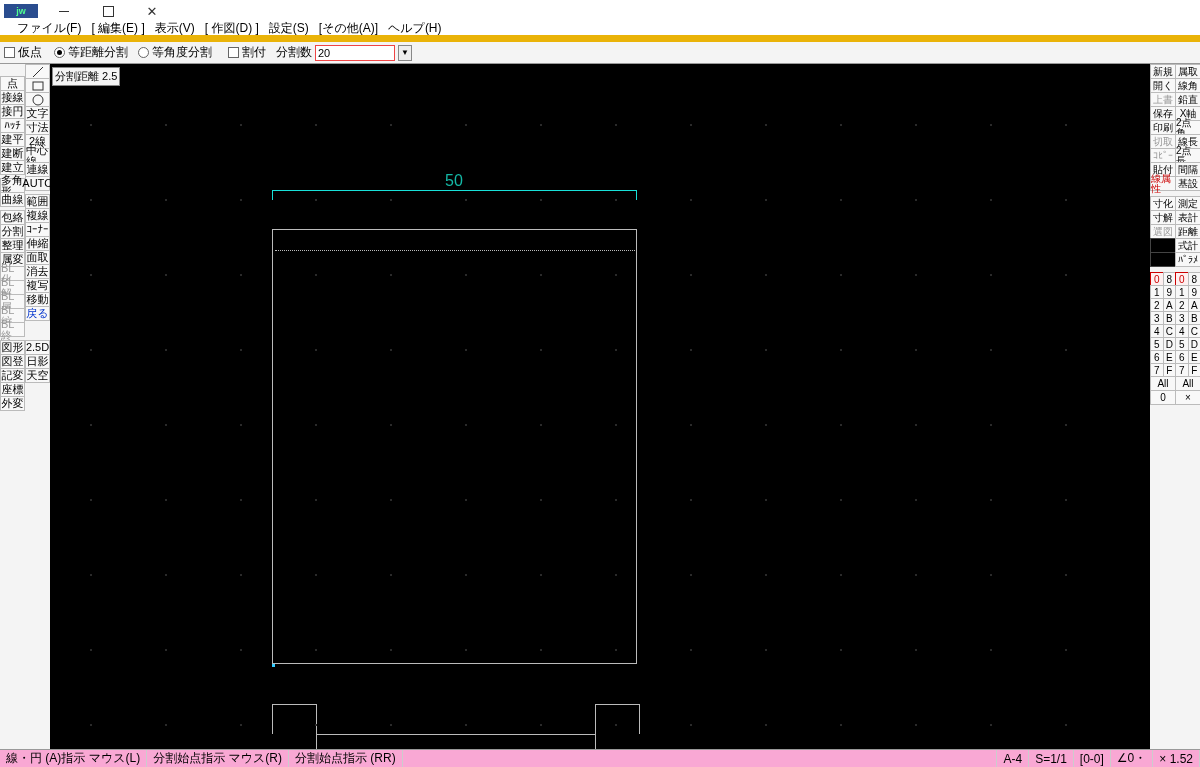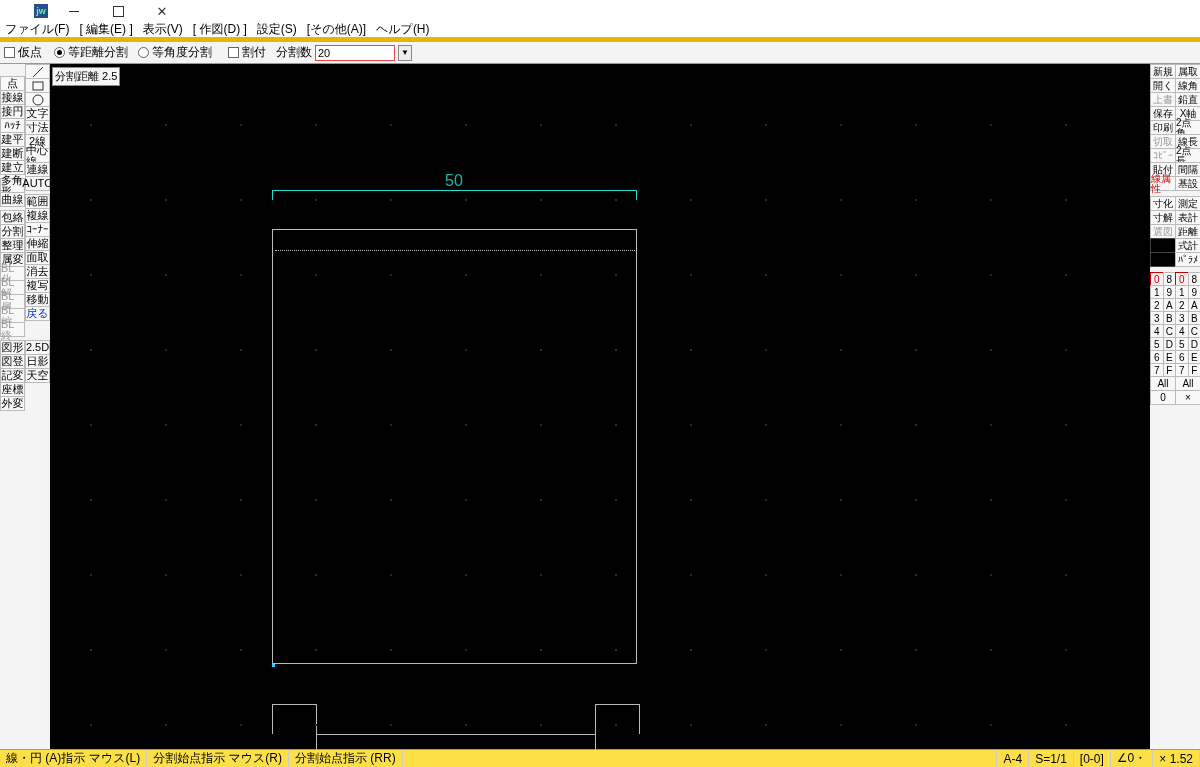--- a/index.html
+++ b/index.html
@@ -1,27 +1,27 @@
 <!DOCTYPE html>
 <html><head>
 <meta charset="utf-8">
 <style>
   * { box-sizing: border-box; margin: 0; padding: 0; }
   body { font-family: "MS UI Gothic", "Meiryo", sans-serif; font-size: 11px; background: #fff; width: 1200px; height: 767px; overflow: hidden; user-select: none; }
   
   .titlebar { height: 22px; background: #fff; display: flex; align-items: center; padding: 0 4px; }
-  .titlebar .icon { width: 14px; height: 14px; background: #2a4d8f; margin-right: 4px; display: flex; align-items: center; justify-content: center; color: #4fff90; font-size: 9px; font-weight: bold; margin-left: 30px; }
+  .titlebar .icon { width: 34px; height: 14px; background: #2a4d8f; margin-right: 4px; display: flex; align-items: center; justify-content: center; color: #4fff90; font-size: 9px; font-weight: bold; }
   .titlebar .title { flex: 1; font-size: 12px; }
   .win-controls { display:flex; gap:0; }
   .win-btn { width: 44px; height: 22px; display:flex; align-items:center; justify-content:center; font-size:11px; }
   .win-btn.min::before { content:''; width:10px; height:1px; background:#333; }
   .win-btn.max::before { content:''; width:9px; height:9px; border:1px solid #333; }
   .win-btn.close::before { content:'✕'; font-size:13px; color:#333; }
 
-  .menubar { height: 20px; display: flex; align-items: center; padding: 0 0; border-bottom: 5px solid #eab308; }
+  .menubar { height: 20px; display: flex; align-items: center; padding: 0 12px; border-bottom: 7px solid #eab308; }
   .menubar .menu { padding: 2px 5px; cursor: default; font-size: 12px; }
 
   .controlbar { height: 22px; display:flex; align-items:center; padding: 0 4px; border-bottom: 1px solid #999; background:#f4f4f4; gap:3px; font-size:12px; }
   .controlbar .chk { width:11px; height:11px; border:1px solid #666; background:#fff; display:inline-block; vertical-align:middle; }
   .controlbar .radio { width:11px; height:11px; border:1px solid #666; border-radius:50%; background:#fff; display:inline-block; vertical-align:middle; position:relative; }
   .controlbar .radio.on::after { content:''; width:5px; height:5px; background:#000; border-radius:50%; position:absolute; top:2px; left:2px; }
   .ctrl-input { height:16px; width:80px; border:1px solid #ef4444; font-size:11px; padding:0 2px; background:#fff; }
   .ctrl-drop { height:16px; width:14px; border:1px solid #888; background:#eee; display:flex; align-items:center; justify-content:center; font-size:8px; }
 
   .workspace { display:flex; height: calc(767px - 22px - 20px - 22px - 18px); }
@@ -38,21 +38,21 @@
   .rightcol { width:50px; background:#f4f4f4; display:flex; flex-direction:column; }
   .rightcol .row { display:flex; }
   .rightcol .rb { flex:1; height:15px; border:1px solid #bbb; display:flex; align-items:center; justify-content:center; font-size:10px; background:#f8f8f8; cursor:default; line-height:1; margin:0 -1px -1px 0; }
   .rightcol .rb.dis { color:#999; }
   .rightcol .rb.red { color:#c00; }
   .layer-grid { display:grid; grid-template-columns: repeat(4,1fr); }
   .layer-grid .lc { height:14px; border:1px solid #bbb; display:flex; align-items:center; justify-content:center; font-size:10px; background:#f8f8f8; margin:0 -1px -1px 0; }
   .layer-grid .lc.actL { border:1px solid #c00; background:#fff0f0; color:#c00; }
   .layer-grid .lc.actR { border:1px solid #c00; background:#fff0f0; color:#c00; }
 
-  .statusbar { height:18px; background:#fde047; border-top:1px solid #999; display:flex; align-items:center; font-size:12px; }
+  .statusbar { height:18px; background:#f9a8d4; border-top:1px solid #999; display:flex; align-items:center; font-size:12px; }
   .statusbar .cell { padding: 0 6px; border-right:1px solid #ccc; height:100%; display:flex; align-items:center; }
   .statusbar .flex { flex:1; }
   
   .shape1 { position:absolute; border:1px solid #18e0d8; }
   .shape2 { position:absolute; border-bottom:1px solid #bbb; }
   .shape3 { position:absolute; border-bottom:1px dotted #bbb; }
   .shape-rect { position:absolute; border:1px solid #bbb; }
   .dim-label { position:absolute; color:#14b8a6; font-size:16px; }
   .origin { position:absolute; width:3px; height:3px; background:#3cf; }
   .svg-tool { width:14px; height:14px; }

